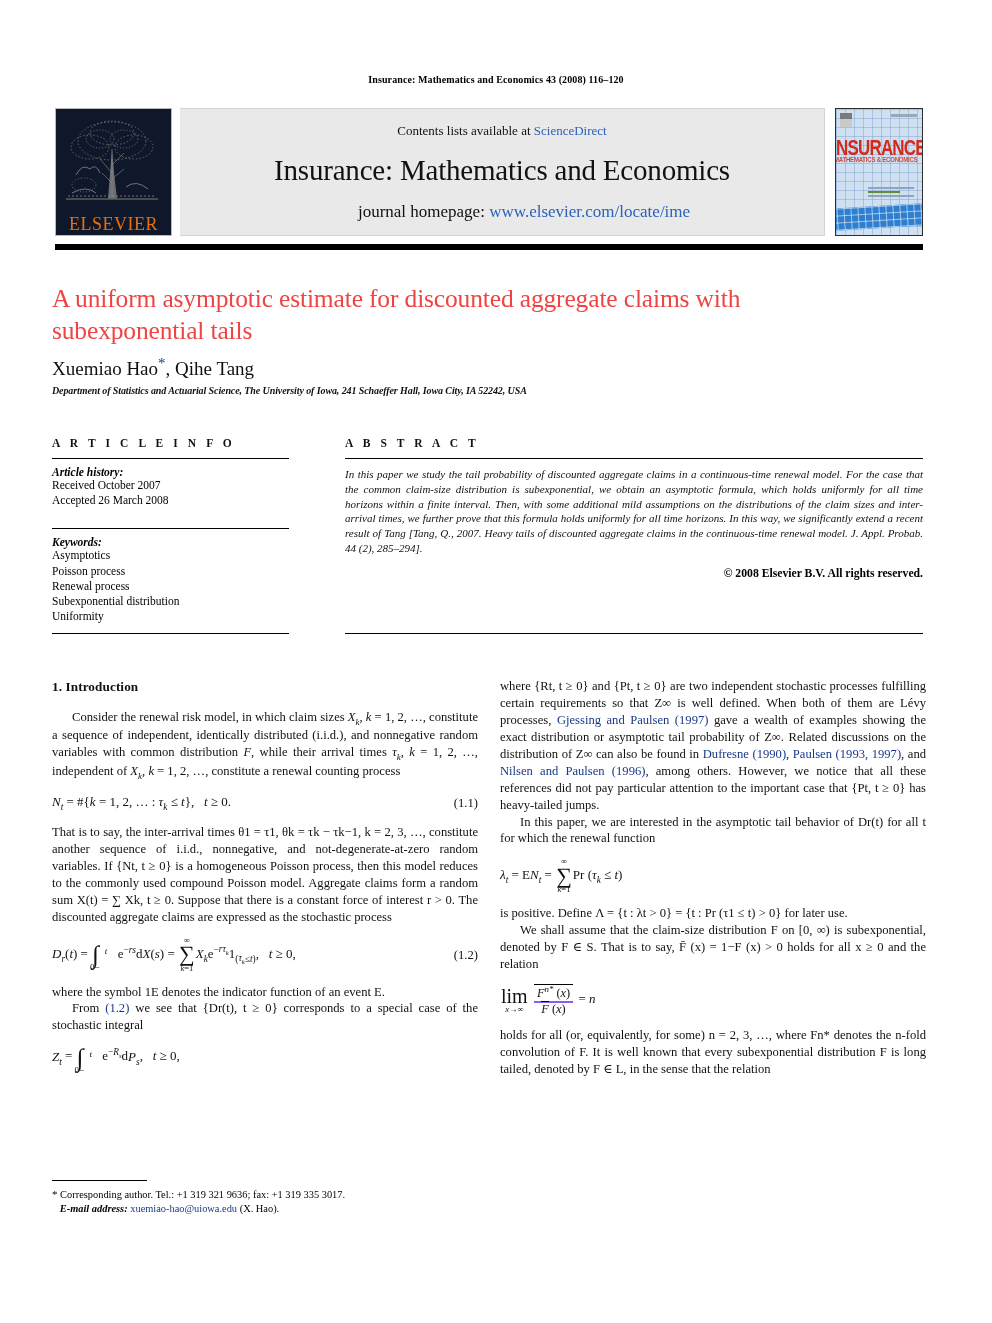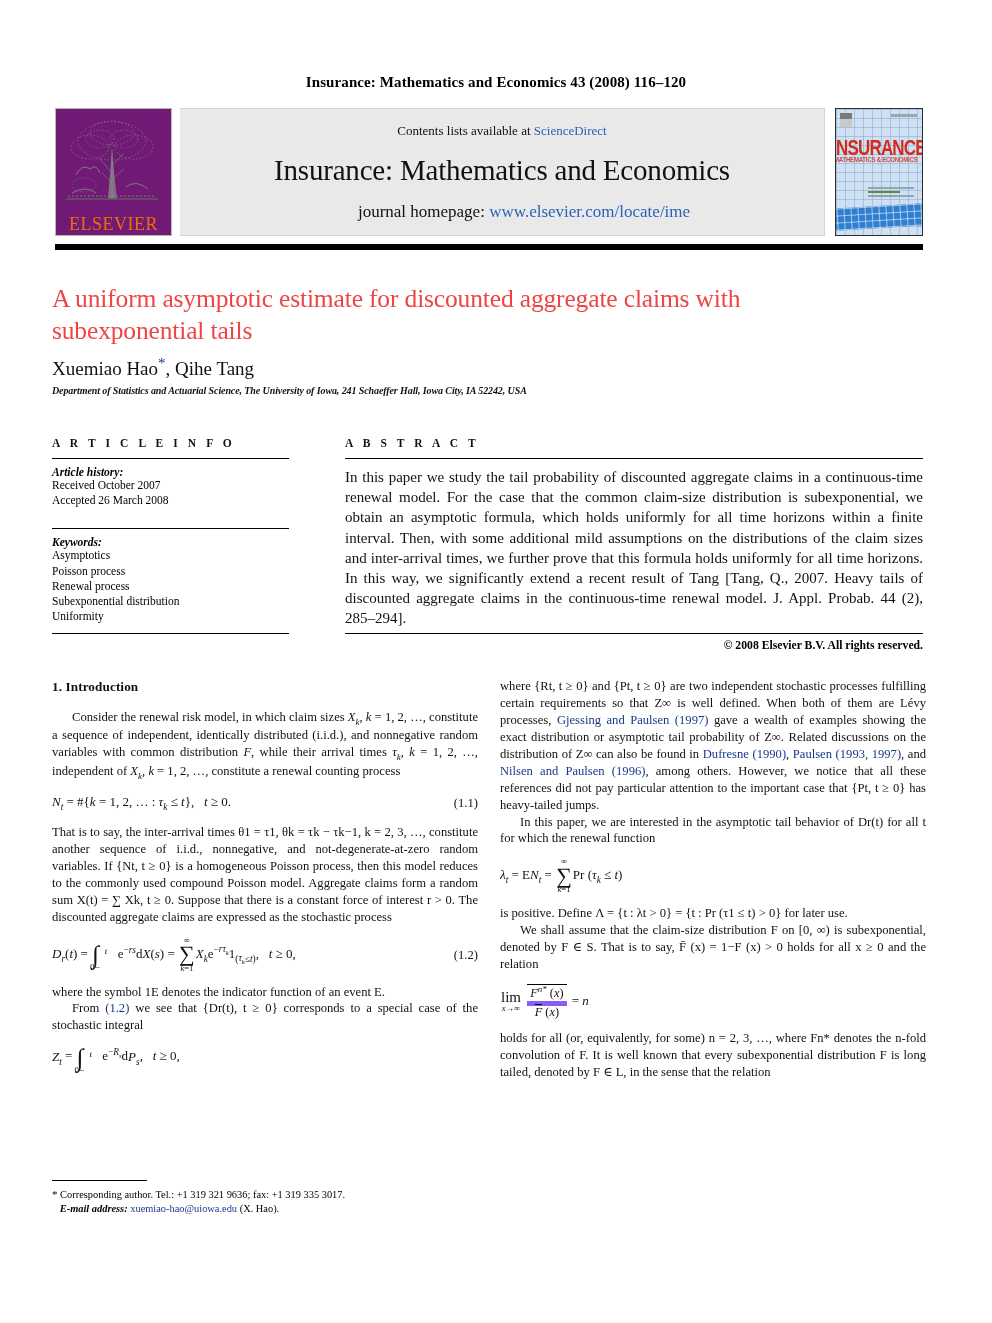--- a/index.html
+++ b/index.html
@@ -22,41 +22,41 @@
     box-sizing: border-box;
   }
 
   
   .running-head {
     position: absolute;
     top: 74px;
     left: 0;
     width: 992px;
     text-align: center;
-    font-size: 15px;
+    font-size: 10px;
     font-weight: bold;
     letter-spacing: 0.1px;
   }
 
   
   .header-band {
     position: absolute;
     top: 108px;
     left: 55px;
     width: 868px;
     height: 128px;
     display: flex;
     align-items: stretch;
   }
   .elsevier-box {
     width: 117px;
     flex: 0 0 117px;
     border: 1px solid #b9b9b9;
     box-sizing: border-box;
-    background: #701a75;
+    background: #0f172a;
     position: relative;
     display: flex;
     flex-direction: column;
     align-items: center;
     justify-content: flex-end;
     padding-bottom: 2px;
   }
   .tree-svg { position: absolute; top: 4px; left: 6px; }
   .elsevier-word {
     font-family: "Liberation Serif", serif;
@@ -241,24 +241,25 @@
   .info-block { padding: 7px 0 0 0; }
   .info-block .lbl {
     font-style: italic;
     font-weight: bold;
     font-size: 11.5px;
   }
   .info-block .ln { font-size: 11.5px; line-height: 1.32; }
   .hist-pad { height: 20px; }
   .abs-body {
     padding-top: 8px;
-    font-size: 15px;
+    font-size: 11px;
     line-height: 1.345;
     text-align: justify;
     color: #111;
+    font-style: italic;
   }
   .abs-copy {
     text-align: right;
     font-weight: bold;
     font-size: 11.7px;
     margin-top: 11px;
   }
   .info-bottom-rule {
     position: absolute;
     top: 633px; left: 52px; width: 237px;
@@ -310,21 +311,21 @@
 
   
   .frac {
     display: inline-block;
     vertical-align: middle;
     text-align: center;
     font-size: 0.95em;
     line-height: 1.1;
     margin: 0 2px;
   }
-  .frac .top { display:block; border-bottom: 5px solid #8b5cf6; padding: 0 3px; }
+  .frac .top { display:block; border-bottom: 2px solid #8b5cf6; padding: 0 3px; }
   .frac .bot { display:block; padding: 0 3px; }
   .bigsum {
     display: inline-block;
     vertical-align: middle;
     text-align: center;
     line-height: 0.92;
     margin: 0 1px;
   }
   .bigsum .lim { display:block; font-size: 8.5px; }
   .bigsum .sig { display:block; font-size: 22px; }
@@ -496,21 +497,21 @@
 
     <div class="eq">
       <i>λ<sub>t</sub></i> = E<i>N<sub>t</sub></i> = <span class="bigsum"><span class="lim">∞</span><span class="sig">∑</span><span class="lim"><i>k</i>=1</span></span>Pr (<i>τ<sub>k</sub></i> ≤ <i>t</i>)
     </div>
 
     <p class="noind"><span>is positive. Define Λ = {t : λt &gt; 0} = {t : Pr (τ1 ≤ t) &gt; 0} for later use.</span></p>
 
     <p><span>We shall assume that the claim-size distribution F on [0, ∞) is subexponential, denoted by F ∈ S. That is to say, F̄ (x) = 1−F (x) &gt; 0 holds for all x ≥ 0 and the relation</span></p>
 
     <div class="eq">
-      <span class="bigsum" style="font-size:1em;"><span style="display:block;font-size:15px;line-height:1;">lim</span><span class="lim"><i>x</i>→∞</span></span>
+      <span class="bigsum" style="font-size:1em;"><span style="display:block;font-size:20px;line-height:1;">lim</span><span class="lim"><i>x</i>→∞</span></span>
       <span class="frac"><span class="top ovl"><i>F<sup>n*</sup></i> (<i>x</i>)</span><span class="bot"><span class="ovl"><i>F</i></span> (<i>x</i>)</span></span>
       = <i>n</i>
     </div>
 
     <p class="noind"><span>holds for all (or, equivalently, for some) n = 2, 3, …, where Fn* denotes the n-fold convolution of F. It is well known that every subexponential distribution F is long tailed, denoted by F ∈ L, in the sense that the relation</span></p>
   </div>
 
   <div class="fn-rule"></div>
   <div class="footnote">
     <span class="star">*</span>

